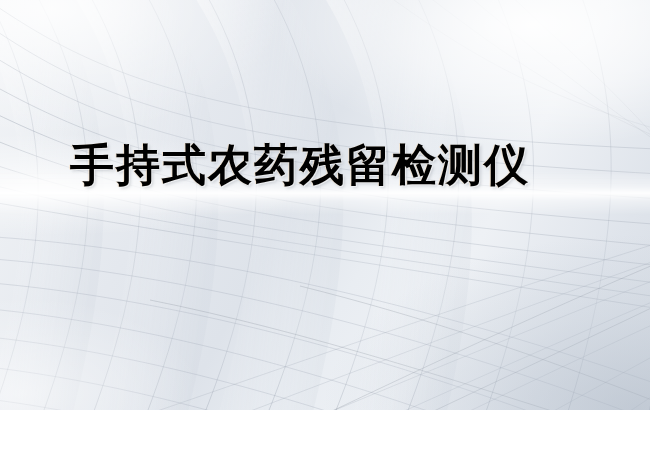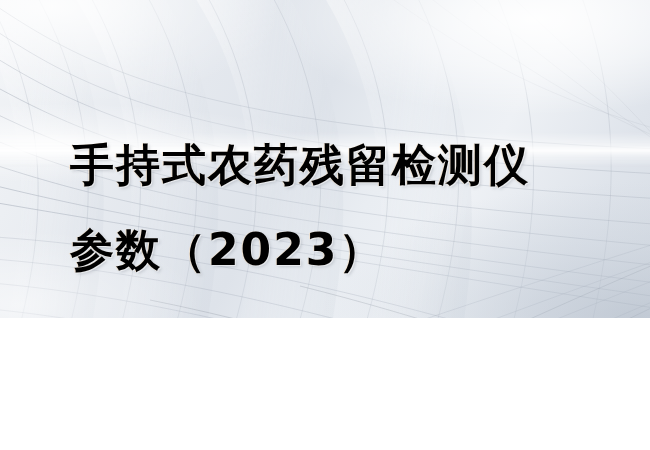--- a/index.html
+++ b/index.html
@@ -8,21 +8,21 @@
     padding: 0;
     background: #ffffff;
   }
   body {
     font-family: "DejaVu Sans", "Liberation Sans", sans-serif;
   }
 
   .banner {
     position: relative;
     width: 650px;
-    height: 318px;
+    height: 410px;
     overflow: hidden;
     background: #e6e9ee;
     user-select: none;
   }
 
   
   .bg-base {
     position: absolute;
     inset: 0;
     background:
@@ -210,16 +210,15 @@
     </svg>
   </div>
 
   <div class="bg-corner-light"></div>
   <div class="bg-sweep-wide"></div>
   <div class="bg-sweep"></div>
   <div class="bg-corner-dark"></div>
 
   <div class="title-block">
     <div class="title-line">手持式农药残留检测仪</div>
-    <div class="title-line">参数（2023）</div>
   </div>
 
 </div>
 
 </body></html>

